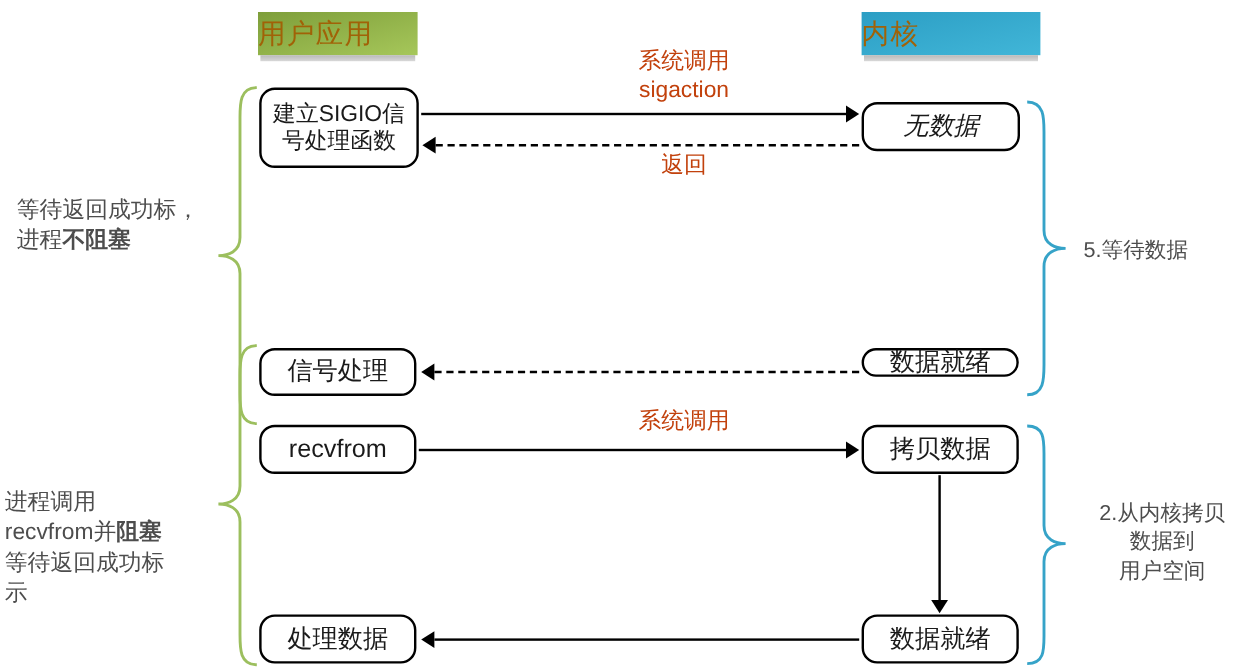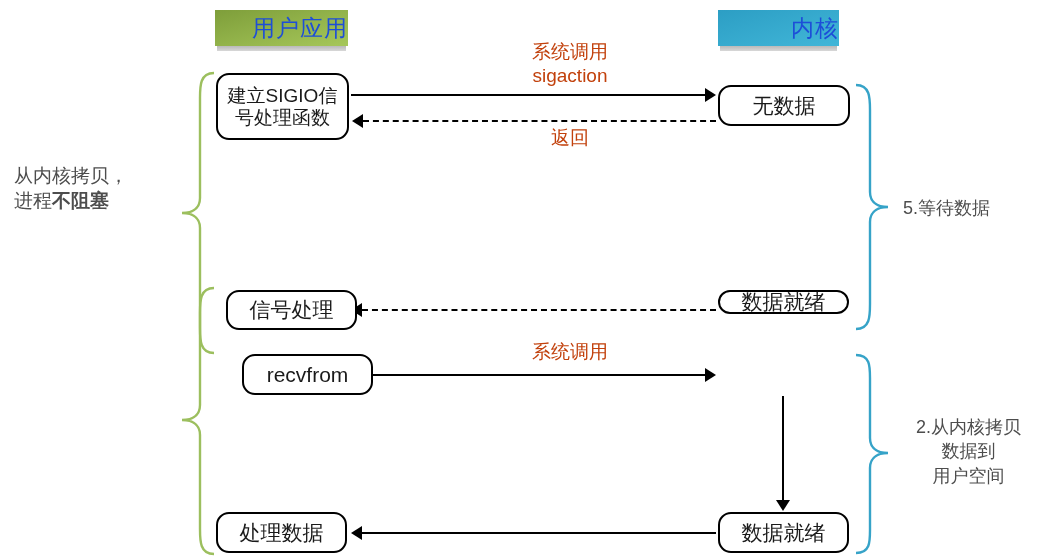--- a/index.html
+++ b/index.html
@@ -16,22 +16,22 @@
     width: 1037px;
     height: 560px;
     background: #ffffff;
     overflow: hidden;
   }
 
   
   .header-pill {
     position: absolute;
     box-sizing: border-box;
-    text-align: right;
-    color: #1d4ed8;
+    text-align: left;
+    color: #a16207;
     font-size: 23px;
     line-height: 36px;
     letter-spacing: 1px;
     white-space: nowrap;
   }
   .header-pill .pill-body {
     position: absolute;
     left: 0; top: 0;
     width: 100%;
     height: 36px;
@@ -156,49 +156,50 @@
 <body>
 
 <div id="canvas">
 
   <div class="header-pill" id="hdr-user" style="left:215px; top:10px; width:133px;">
     <span class="pill-body"></span>
     <span class="pill-shadow"></span>
     <span class="pill-label">用户应用</span>
   </div>
 
-  <div class="header-pill" id="hdr-kernel" style="left:718px; top:10px; width:121px;padding-left:36px;">
+  <div class="header-pill" id="hdr-kernel" style="left:718px; top:10px; width:149px;">
     <span class="pill-body"></span>
     <span class="pill-shadow"></span>
     <span class="pill-label">内核</span>
   </div>
 
   <div class="node small" style="left:216px; top:73px; width:133px; height:67px;">建立SIGIO信
 号处理函数</div>
 
-  <div class="node" style="left:718px; top:85px; width:132px; height:41px;">无数据</div>
+  <div class="node" style="left:718px; top:85px; width:132px; height:41px;font-style:italic;">无数据</div>
 
   <div class="hline-solid" style="left:351px; top:94px; width:355px;"></div>
   <div class="arrow-right" style="left:705px; top:88px;"></div>
   <div class="edge-label" style="left:440px; top:40px; width:260px;">系统调用
 sigaction</div>
 
   <div class="hline-dashed" style="left:363px; top:120px; width:353px;"></div>
   <div class="arrow-left" style="left:352px; top:114px;"></div>
   <div class="edge-label" style="left:440px; top:126px; width:260px;">返回</div>
 
-  <div class="node" style="left:216px; top:290px; width:131px; height:40px;margin-left:10px;">信号处理</div>
+  <div class="node" style="left:216px; top:290px; width:131px; height:40px;">信号处理</div>
 
   <div class="node" style="left:718px; top:290px; width:131px; height:24px;">数据就绪</div>
 
   <div class="hline-dashed" style="left:362px; top:309px; width:354px;"></div>
   <div class="arrow-left" style="left:351px; top:303px;"></div>
 
-  <div class="node" style="left:216px; top:354px; width:131px; height:41px;margin-left:26px;">recvfrom</div>
-
+  <div class="node" style="left:216px; top:354px; width:131px; height:41px;">recvfrom</div>
+
+  <div class="node" style="left:718px; top:354px; width:131px; height:41px;">拷贝数据</div>
 
   <div class="hline-solid" style="left:349px; top:374px; width:357px;"></div>
   <div class="arrow-right" style="left:705px; top:368px;"></div>
   <div class="edge-label" style="left:440px; top:340px; width:260px;">系统调用</div>
 
   <div class="vline-solid" style="left:782px; top:396px; height:106px;"></div>
   <div class="arrow-down" style="left:776px; top:500px;"></div>
 
   <div class="node" style="left:216px; top:512px; width:131px; height:41px;">处理数据</div>
 
@@ -216,23 +217,24 @@
   </svg>
 
   <svg class="brace" style="left:852px; top:82px;" width="40" height="250" viewBox="0 0 40 250">
     <path d="M4 3 C18 3 18 16 18 28 L18 110 C18 122 28 125 36 125 C28 125 18 128 18 140 L18 222 C18 234 18 247 4 247" fill="none" stroke="#36a3c8" stroke-width="2.4"></path>
   </svg>
 
   <svg class="brace" style="left:852px; top:352px;" width="40" height="205" viewBox="0 0 40 205">
     <path d="M4 3 C18 3 18 14 18 26 L18 86 C18 98 28 101 36 101 C28 101 18 104 18 116 L18 178 C18 190 18 201 4 201" fill="none" stroke="#36a3c8" stroke-width="2.4"></path>
   </svg>
 
-  <div class="side-note" style="left:14px; top:163px; width:165px;"><span>从内核拷贝，
+  <div class="side-note" style="left:14px; top:163px; width:165px;"><span>等待返回成功标，
 进程</span><b>不阻塞</b></div>
 
+  <div class="side-note" style="left:4px; top:406px; width:180px;"><span>进程调用</span><br><span>recvfrom并</span><b>阻塞</b><br><span>等待返回成功标</span><br><span>示</span></div>
 
   <div class="right-note" style="left:903px; top:196px; width:130px;">5.等待数据</div>
 
   <div class="right-note centered" style="left:900px; top:415px; width:137px;">2.从内核拷贝
 数据到
 用户空间</div>
 
 </div>
 
 </body></html>

